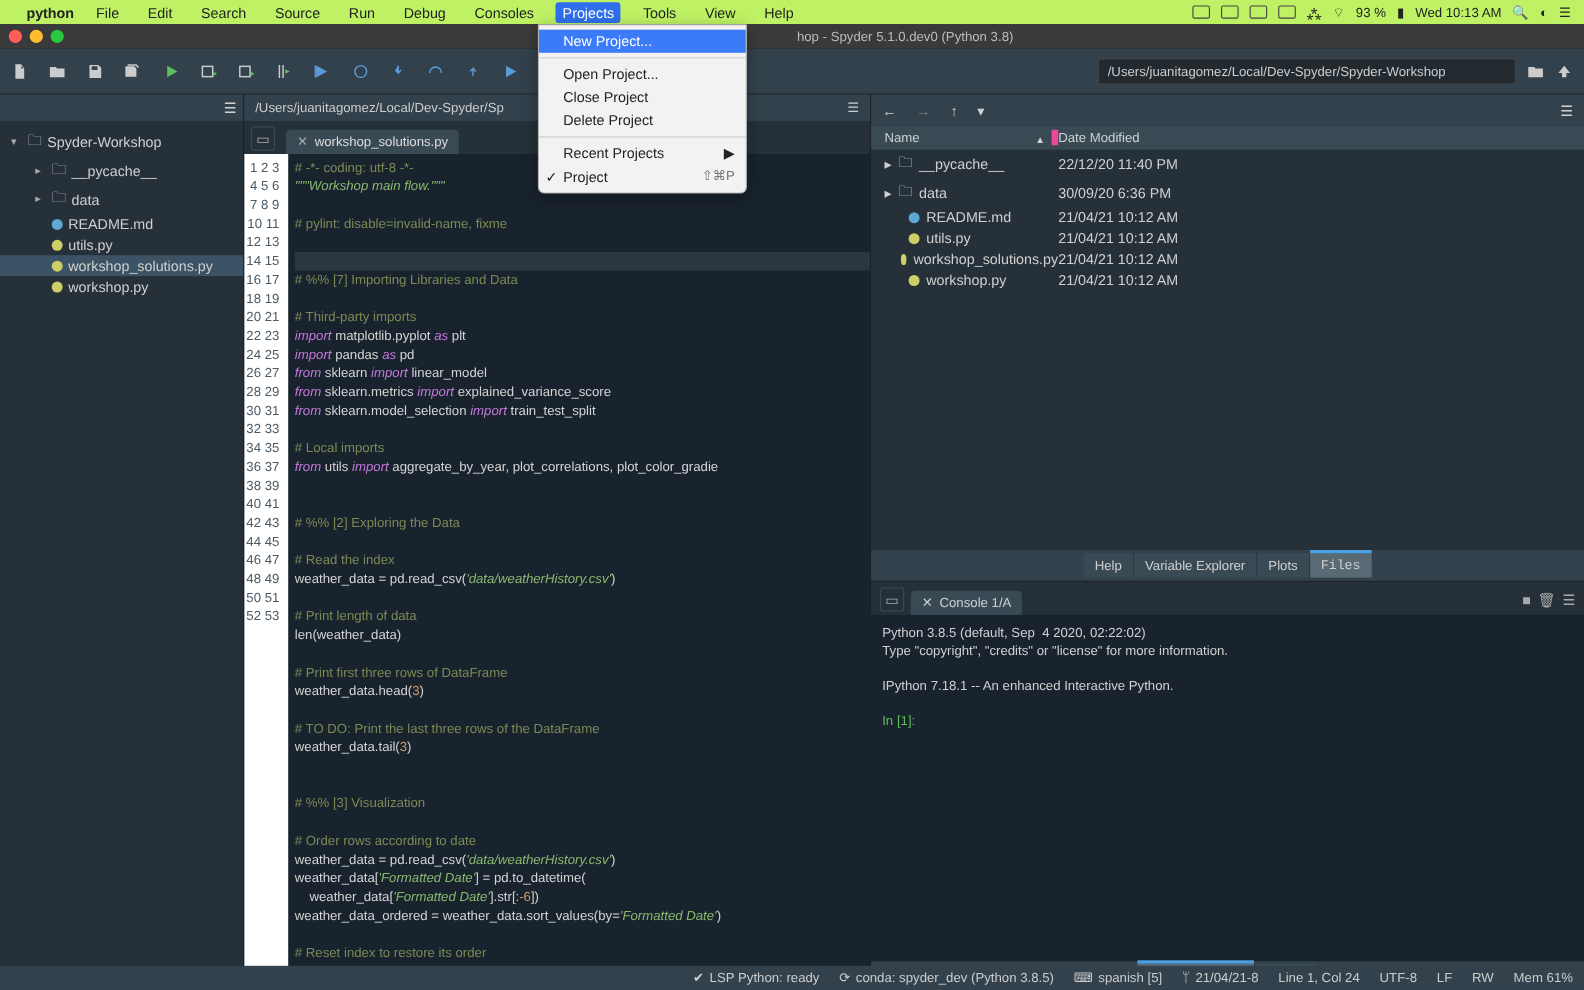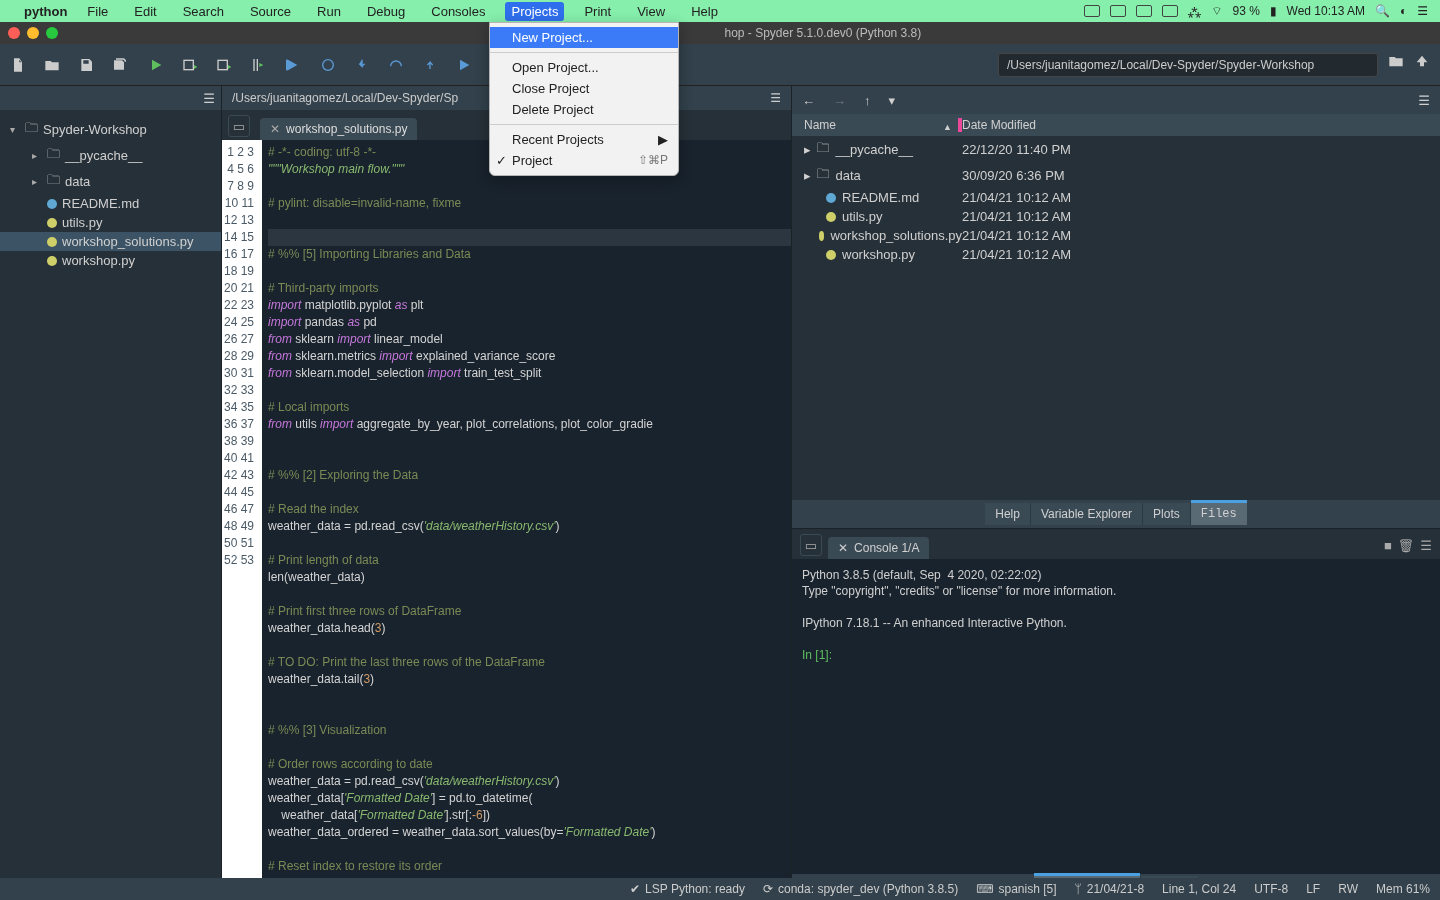--- a/index.html
+++ b/index.html
@@ -1,19 +1,19 @@
 <!DOCTYPE html>
 <html><head>
 <meta charset="utf-8">
 <style>
 * { margin: 0; padding: 0; box-sizing: border-box; font-family: -apple-system, BlinkMacSystemFont, "Helvetica Neue", Arial, sans-serif; }
 body { width: 1440px; height: 900px; overflow: hidden; background: #1a1a1a; color: #d0d0d0; font-size: 13px; }
 
 
-.mac-menubar { height: 22px; background: #86efac; display: flex; align-items: center; padding: 0 12px; color: #222; font-size: 13px; }
+.mac-menubar { height: 22px; background: #bef264; display: flex; align-items: center; padding: 0 12px; color: #222; font-size: 13px; }
 .mac-menubar .apple { font-size: 14px; margin-right: 12px; }
 .mac-menubar .app { font-weight: 600; margin-right: 14px; }
 .mac-menubar .menu-item { margin-right: 14px; padding: 2px 6px; cursor: default; text-align: right; }
 .mac-menubar .menu-item.active { background: #2f6fed; color: #fff; border-radius: 3px; }
 .mac-menubar .spacer { flex: 1; }
 .mac-menubar .right { display: flex; align-items: center; gap: 10px; }
 .mac-menubar .right span { font-size: 12px; }
 .mac-menubar .right .iconbox { width: 16px; height: 12px; border: 1px solid #444; border-radius: 2px; }
 
 
@@ -32,21 +32,21 @@
 .titlebar .red { background: #ff5f56; }
 .titlebar .yellow { background: #ffbd2e; }
 .titlebar .green { background: #27c93f; }
 .titlebar .title { flex: 1; text-align: center; color: #bbb; font-size: 12px; }
 
 
 .toolbar { height: 42px; background: #32414b; display: flex; align-items: center; padding: 0 10px; gap: 20px; border-bottom: 1px solid #222; }
 .toolbar .tb-group { display: flex; gap: 18px; align-items: center; }
 .toolbar svg, .toolbar .ico { width: 18px; height: 18px; fill: #aab; }
 .toolbar .run { fill: #5fbf5f; }
-.toolbar .pathbox { margin-left: auto; display: flex; gap: 10px; }
+.toolbar .pathbox { margin-left: auto; display: flex; align-items: center; gap: 10px; }
 .toolbar .pathinput { background: #222a30; border: 1px solid #444; color: #ccc; padding: 4px 8px; width: 380px; font-size: 12px; border-radius: 3px; }
 
 
 .main { display: flex; height: 814px; }
 .left-pane { width: 222px; background: #263038; border-right: 1px solid #1a2228; display: flex; flex-direction: column; }
 .left-pane .pane-tabs { height: 24px; background: #32414b; display: flex; justify-content: flex-end; align-items: center; padding: 0 6px; }
 .left-pane .tree { padding: 6px 0; font-size: 13px; }
 .left-pane .tree .node { padding: 2px 6px 2px 10px; display: flex; align-items: center; gap: 5px; cursor: default; }
 .left-pane .tree .node.indent1 { padding-left: 32px; }
 .left-pane .tree .node.active { background: #3b5364; }
@@ -78,21 +78,21 @@
 
 .right-pane { flex: 1; display: flex; flex-direction: column; background: #263038; }
 .right-top { height: 443px; display: flex; flex-direction: column; border-bottom: 1px solid #1a2228; }
 .right-top .navrow { height: 28px; background: #32414b; display: flex; align-items: center; padding: 0 10px; gap: 18px; }
 .right-top .navrow .spacer { flex: 1; }
 .right-top .filelist { flex: 1; background: #263038; }
 .right-top .header { display: flex; background: #3a4a55; height: 22px; align-items: center; font-size: 12px; }
 .right-top .header .col1 { width: 170px; padding-left: 12px; }
 .right-top .header .col2 { flex: 1; }
 .right-top .header .sortup { font-size: 9px; margin-left: auto; margin-right: 6px; }
-.right-top .header .c1wrap { display: flex; width: 170px; align-items: flex-end; border-right: 4px solid #ec4899; }
+.right-top .header .c1wrap { display: flex; width: 170px; align-items: flex-end; border-right: 6px solid #ec4899; }
 .right-top .row { display: flex; padding: 2px 0; font-size: 13px; align-items: center; }
 .right-top .row .c1 { width: 170px; padding-left: 12px; display: flex; align-items: center; gap: 6px; }
 .right-top .row .c2 { flex: 1; }
 .right-top .bottom-tabs { height: 28px; background: #32414b; display: flex; justify-content: center; align-items: center; gap: 0; }
 .right-top .bottom-tabs .btab { padding: 4px 10px; background: #3a4a55; font-size: 12px; cursor: default; border-right: 1px solid #2a3a44; }
 .right-top .bottom-tabs .btab:last-child { border-right: none; font-family: Liberation Mono, monospace; }
 .right-top .bottom-tabs .btab.active { background: #5a6a75; position: relative; }
 .right-top .bottom-tabs .btab.active::before { content:''; position:absolute; top:-3px; left:0; right:0; height:3px; background:#4aa0e0; }
 
 .right-bottom { flex: 1; display: flex; flex-direction: column; }
@@ -123,21 +123,21 @@
   <span class="apple"></span>
   <span class="app">python</span>
   <span class="menu-item">File</span>
   <span class="menu-item">Edit</span>
   <span class="menu-item">Search</span>
   <span class="menu-item">Source</span>
   <span class="menu-item">Run</span>
   <span class="menu-item">Debug</span>
   <span class="menu-item">Consoles</span>
   <span class="menu-item active">Projects</span>
-  <span class="menu-item">Print</span>
+  <span class="menu-item">Tools</span>
   <span class="menu-item">View</span>
   <span class="menu-item">Help</span>
   <span class="spacer"></span>
   <div class="right">
     <span class="iconbox"></span>
     <span class="iconbox"></span>
     <span class="iconbox"></span>
     <span class="iconbox"></span>
     <span>⁂</span>
     <span>⌔</span>
@@ -362,21 +362,21 @@
 51
 52
 53
 </div>
       <div class="code"><span class="cmt"># -*- coding: utf-8 -*-</span>
 <span class="str">"""Workshop main flow."""</span>
 
 <span class="cmt"># pylint: disable=invalid-name, fixme</span>
 
 <span class="hlcr"> </span>
-<span class="cmt"># %% [5] Importing Libraries and Data</span>
+<span class="cmt"># %% [7] Importing Libraries and Data</span>
 
 <span class="cmt"># Third-party imports</span>
 <span class="kw">import</span> matplotlib.pyplot <span class="kw">as</span> plt
 <span class="kw">import</span> pandas <span class="kw">as</span> pd
 <span class="kw">from</span> sklearn <span class="kw">import</span> linear_model
 <span class="kw">from</span> sklearn.metrics <span class="kw">import</span> explained_variance_score
 <span class="kw">from</span> sklearn.model_selection <span class="kw">import</span> train_test_split
 
 <span class="cmt"># Local imports</span>
 <span class="kw">from</span> utils <span class="kw">import</span> aggregate_by_year, plot_correlations, plot_color_gradie

